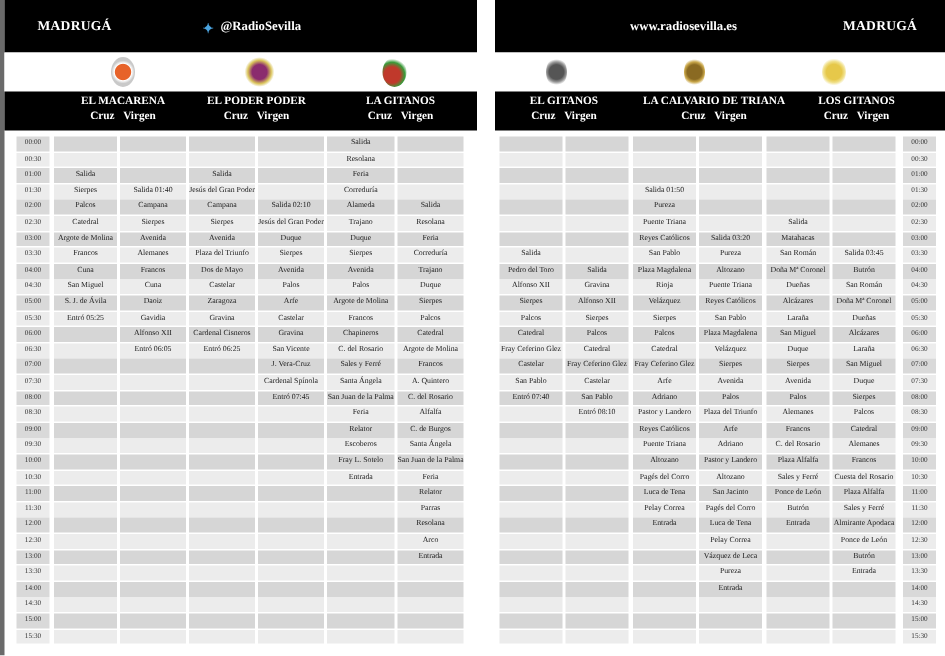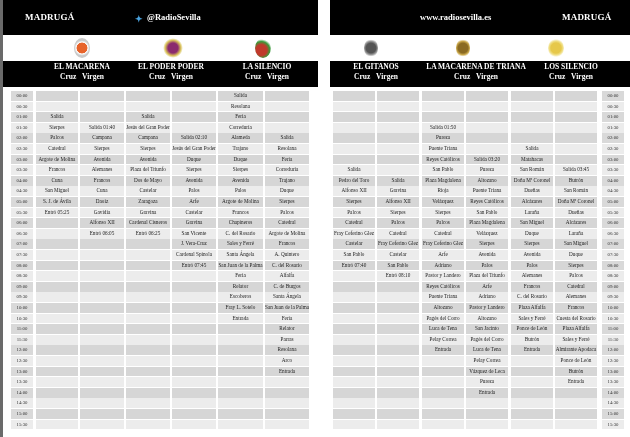--- a/index.html
+++ b/index.html
@@ -44,21 +44,21 @@
   <div class="namebar">
     <div class="bro" style="left:46px;width:66px;">
       <span class="nm">EL MACARENA</span>
       <span class="cv"><span>Cruz</span> <span>Virgen</span></span>
     </div>
     <div class="bro" style="left:132px;width:72px;">
       <span class="nm">EL PODER PODER</span>
       <span class="cv"><span>Cruz</span> <span>Virgen</span></span>
     </div>
     <div class="bro" style="left:228px;width:72px;">
-      <span class="nm">LA SILENCIO</span>
+      <span class="nm">LA GITANOS</span>
       <span class="cv"><span>Cruz</span> <span>Virgen</span></span>
     </div>
   </div>
   <div class="grid" id="grid-left">
       <div class="row odd" style="top: 0px;">
         <div class="cell tm" style="left: 8px; width: 22px;">00:00</div>
         <div class="cell c" style="left: 33px; width: 42px;"></div>
         <div class="cell c" style="left: 77px; width: 44px;"></div>
         <div class="cell c" style="left: 123px; width: 44px;"></div>
         <div class="cell c" style="left: 169px; width: 44px;"></div>
@@ -356,25 +356,25 @@
     <span class="crest" style="left:34px;width:14px;background:radial-gradient(circle,#555 40%,#999 55%,#fff 70%);"></span>
     <span class="crest" style="left:126px;width:14px;background:radial-gradient(circle,#8a6a22 40%,#c9a74a 55%,#fff 70%);"></span>
     <span class="crest" style="left:218px;width:16px;background:radial-gradient(circle,#e6c84a 40%,#f0e08a 55%,#fff 70%);"></span>
   </div>
   <div class="namebar">
     <div class="bro" style="left:10px;width:72px;">
       <span class="nm">EL GITANOS</span>
       <span class="cv"><span>Cruz</span> <span>Virgen</span></span>
     </div>
     <div class="bro" style="left:86px;width:120px;">
-      <span class="nm">LA MACARENA DE TRIANA</span>
+      <span class="nm">LA CALVARIO DE TRIANA</span>
       <span class="cv"><span>Cruz</span> <span>Virgen</span></span>
     </div>
     <div class="bro" style="left:206px;width:70px;">
-      <span class="nm">LOS SILENCIO</span>
+      <span class="nm">LOS GITANOS</span>
       <span class="cv"><span>Cruz</span> <span>Virgen</span></span>
     </div>
   </div>
   <div class="grid" id="grid-right">
       <div class="row odd" style="top: 0px;">
         <div class="cell c" style="left: 3px; width: 42px;"></div>
         <div class="cell c" style="left: 47px; width: 42px;"></div>
         <div class="cell c" style="left: 92px; width: 42px;"></div>
         <div class="cell c" style="left: 136px; width: 42px;"></div>
         <div class="cell c" style="left: 181px; width: 42px;"></div>

